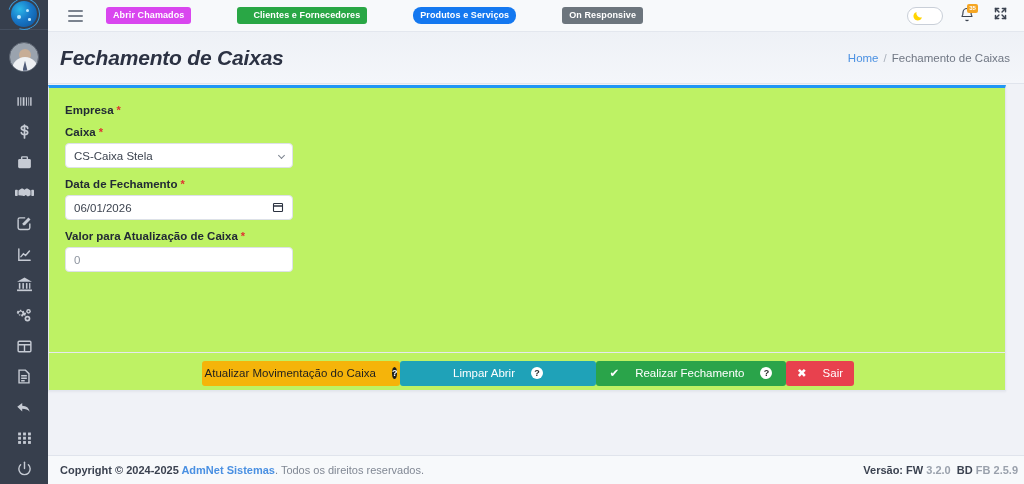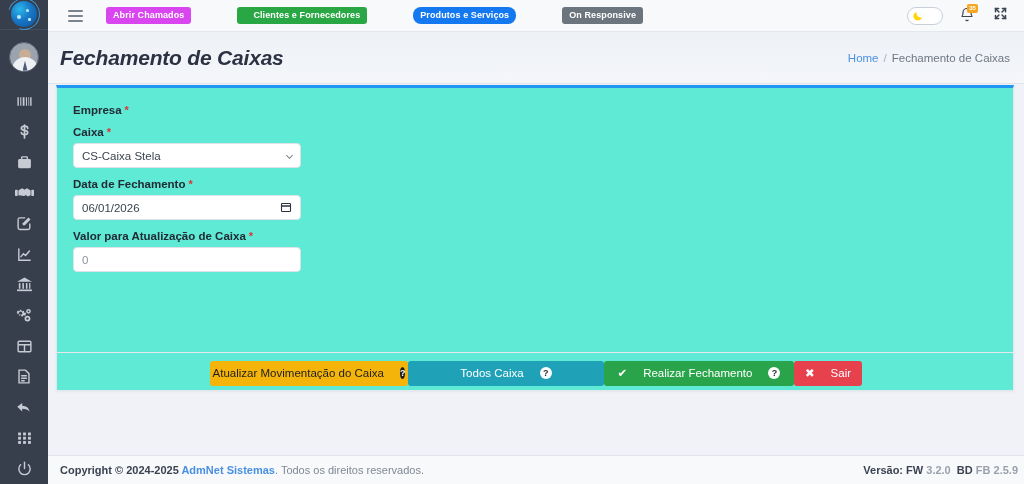--- a/index.html
+++ b/index.html
@@ -110,22 +110,22 @@
   }
   #breadcrumb {
     margin-left: auto; margin-right: 14px; font-size: 11.5px; color: #6f7683;
     display: flex; align-items: center; gap: 5px;
   }
   #breadcrumb .crumb-link { color: #4a90e2; cursor: pointer; }
   #breadcrumb .sep { color: #a9b0bb; }
 
   
   #card {
-    position: absolute; left: 56px; top: 85px; width: 958px; height: 306px;
-    background: #5eead4; border: 1px solid #e2e6ee; border-top: 3px solid #2196f3;
+    position: absolute; left: 48px; top: 85px; width: 958px; height: 306px;
+    background: #bef264; border: 1px solid #e2e6ee; border-top: 3px solid #2196f3;
     box-shadow: 0 1px 2px rgba(30,40,60,.06);
   }
   #form-area { padding: 16px 0 0 16px; }
   .field { margin-bottom: 10px; }
   .field-label {
     font-size: 11.5px; font-weight: bold; color: #222a35; margin-bottom: 5px;
     display: flex; align-items: center; gap: 3px;
   }
   .req { color: #e03131; font-size: 11px; }
   .ctrl {
@@ -392,21 +392,21 @@
   </div>
 
   <div id="btn-sep"></div>
 
   <div id="btnrow">
     <button class="abtn" id="btn-atualizar">
       <span>Atualizar Movimentação do Caixa</span>
       <span class="q">?</span>
     </button>
     <button class="abtn light-q" id="btn-limpar">
-      <span>Todos Caixa</span>
+      <span>Limpar Abrir</span>
       <span class="q">?</span>
     </button>
     <button class="abtn light-q" id="btn-realizar">
       <span>✔</span>
       <span>Realizar Fechamento</span>
       <span class="q">?</span>
     </button>
     <button class="abtn" id="btn-sair">
       <span>✖</span>
       <span>Sair</span>

